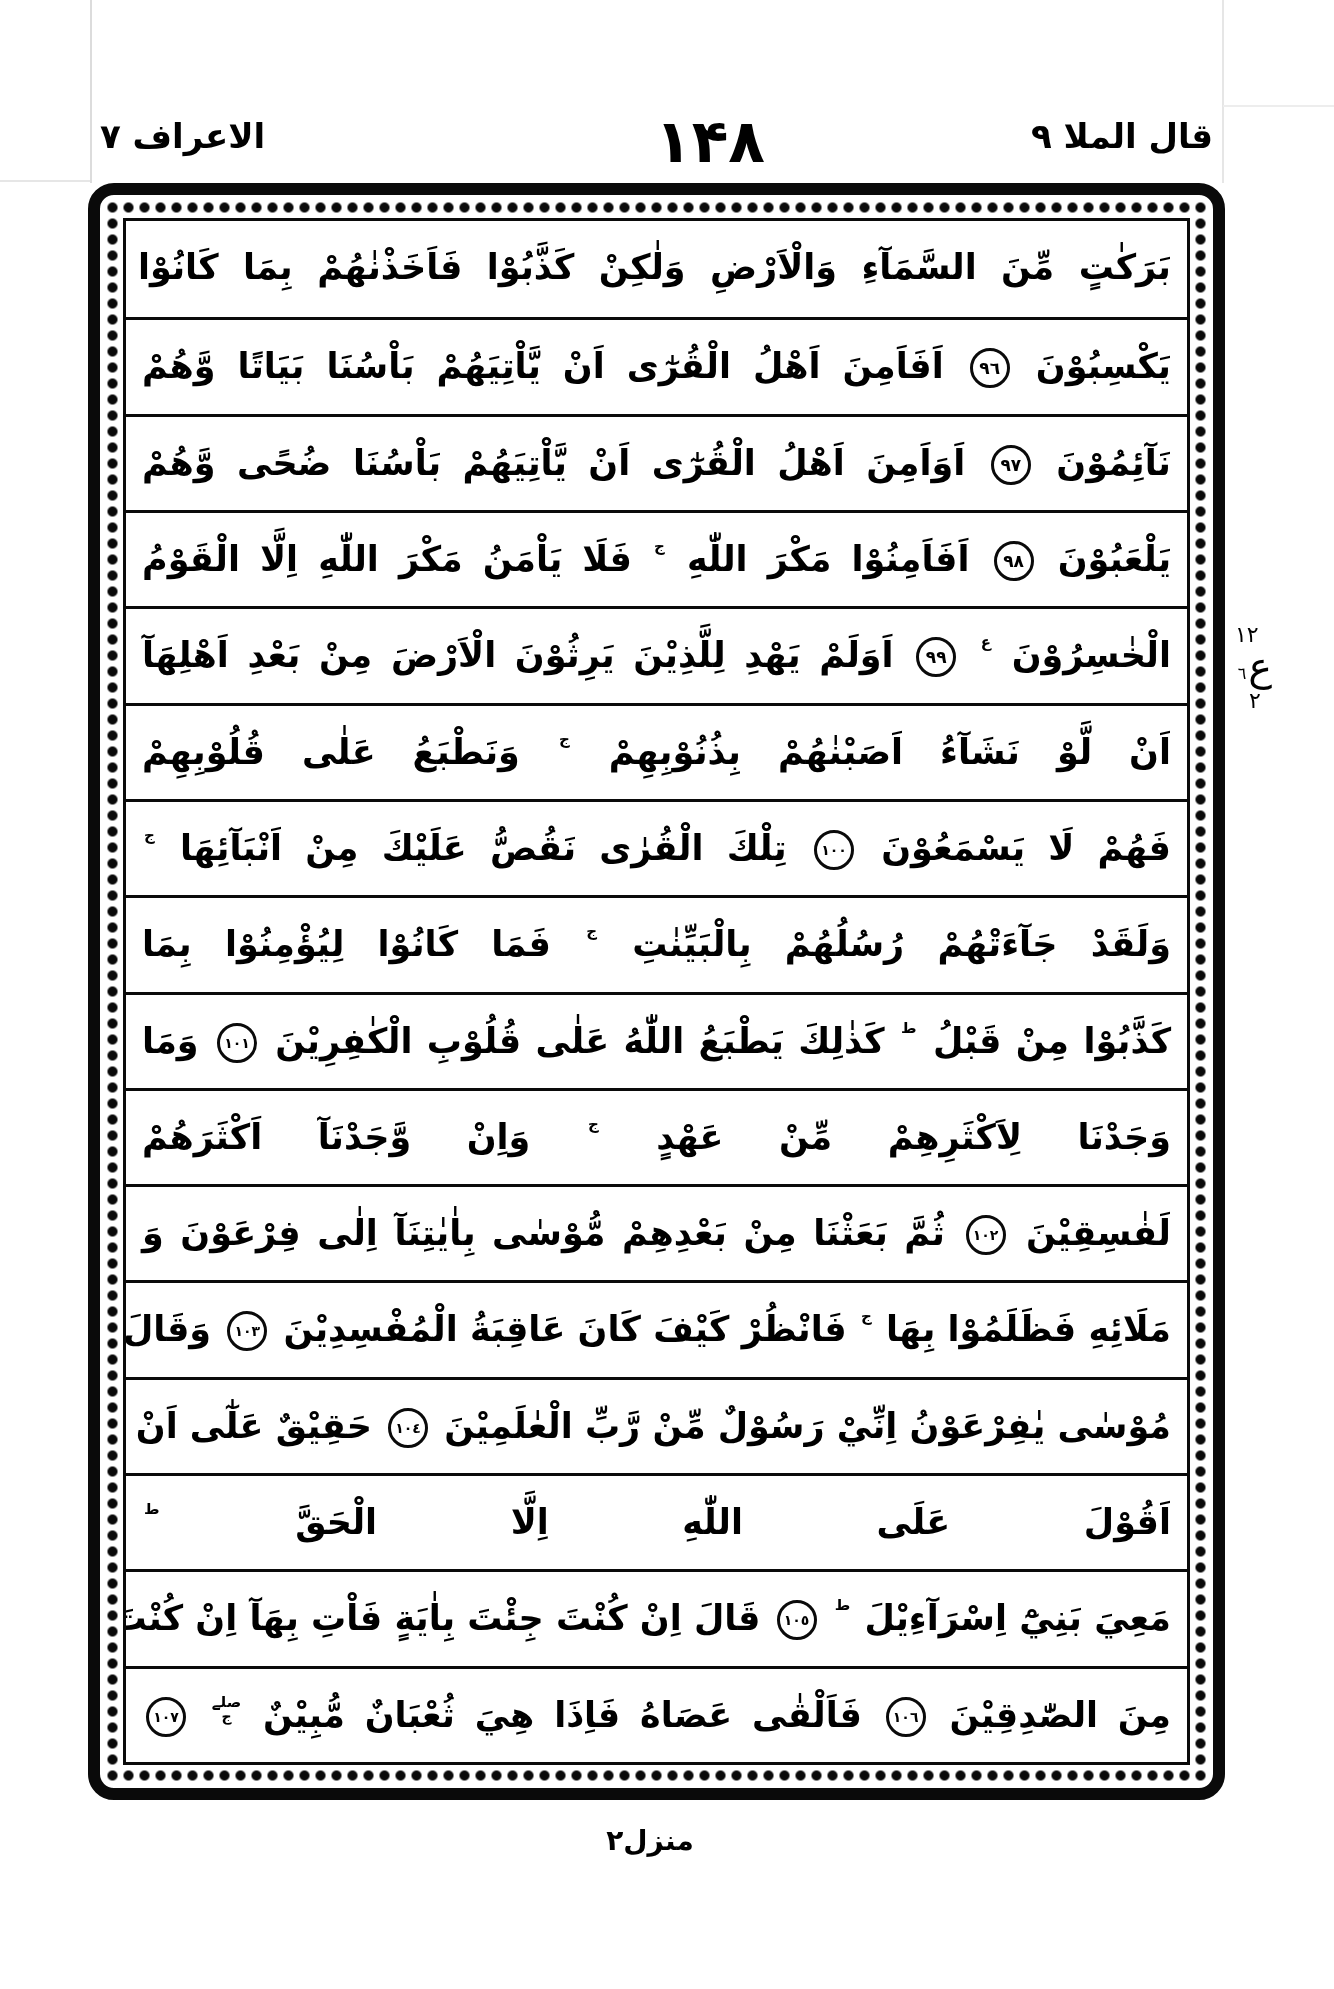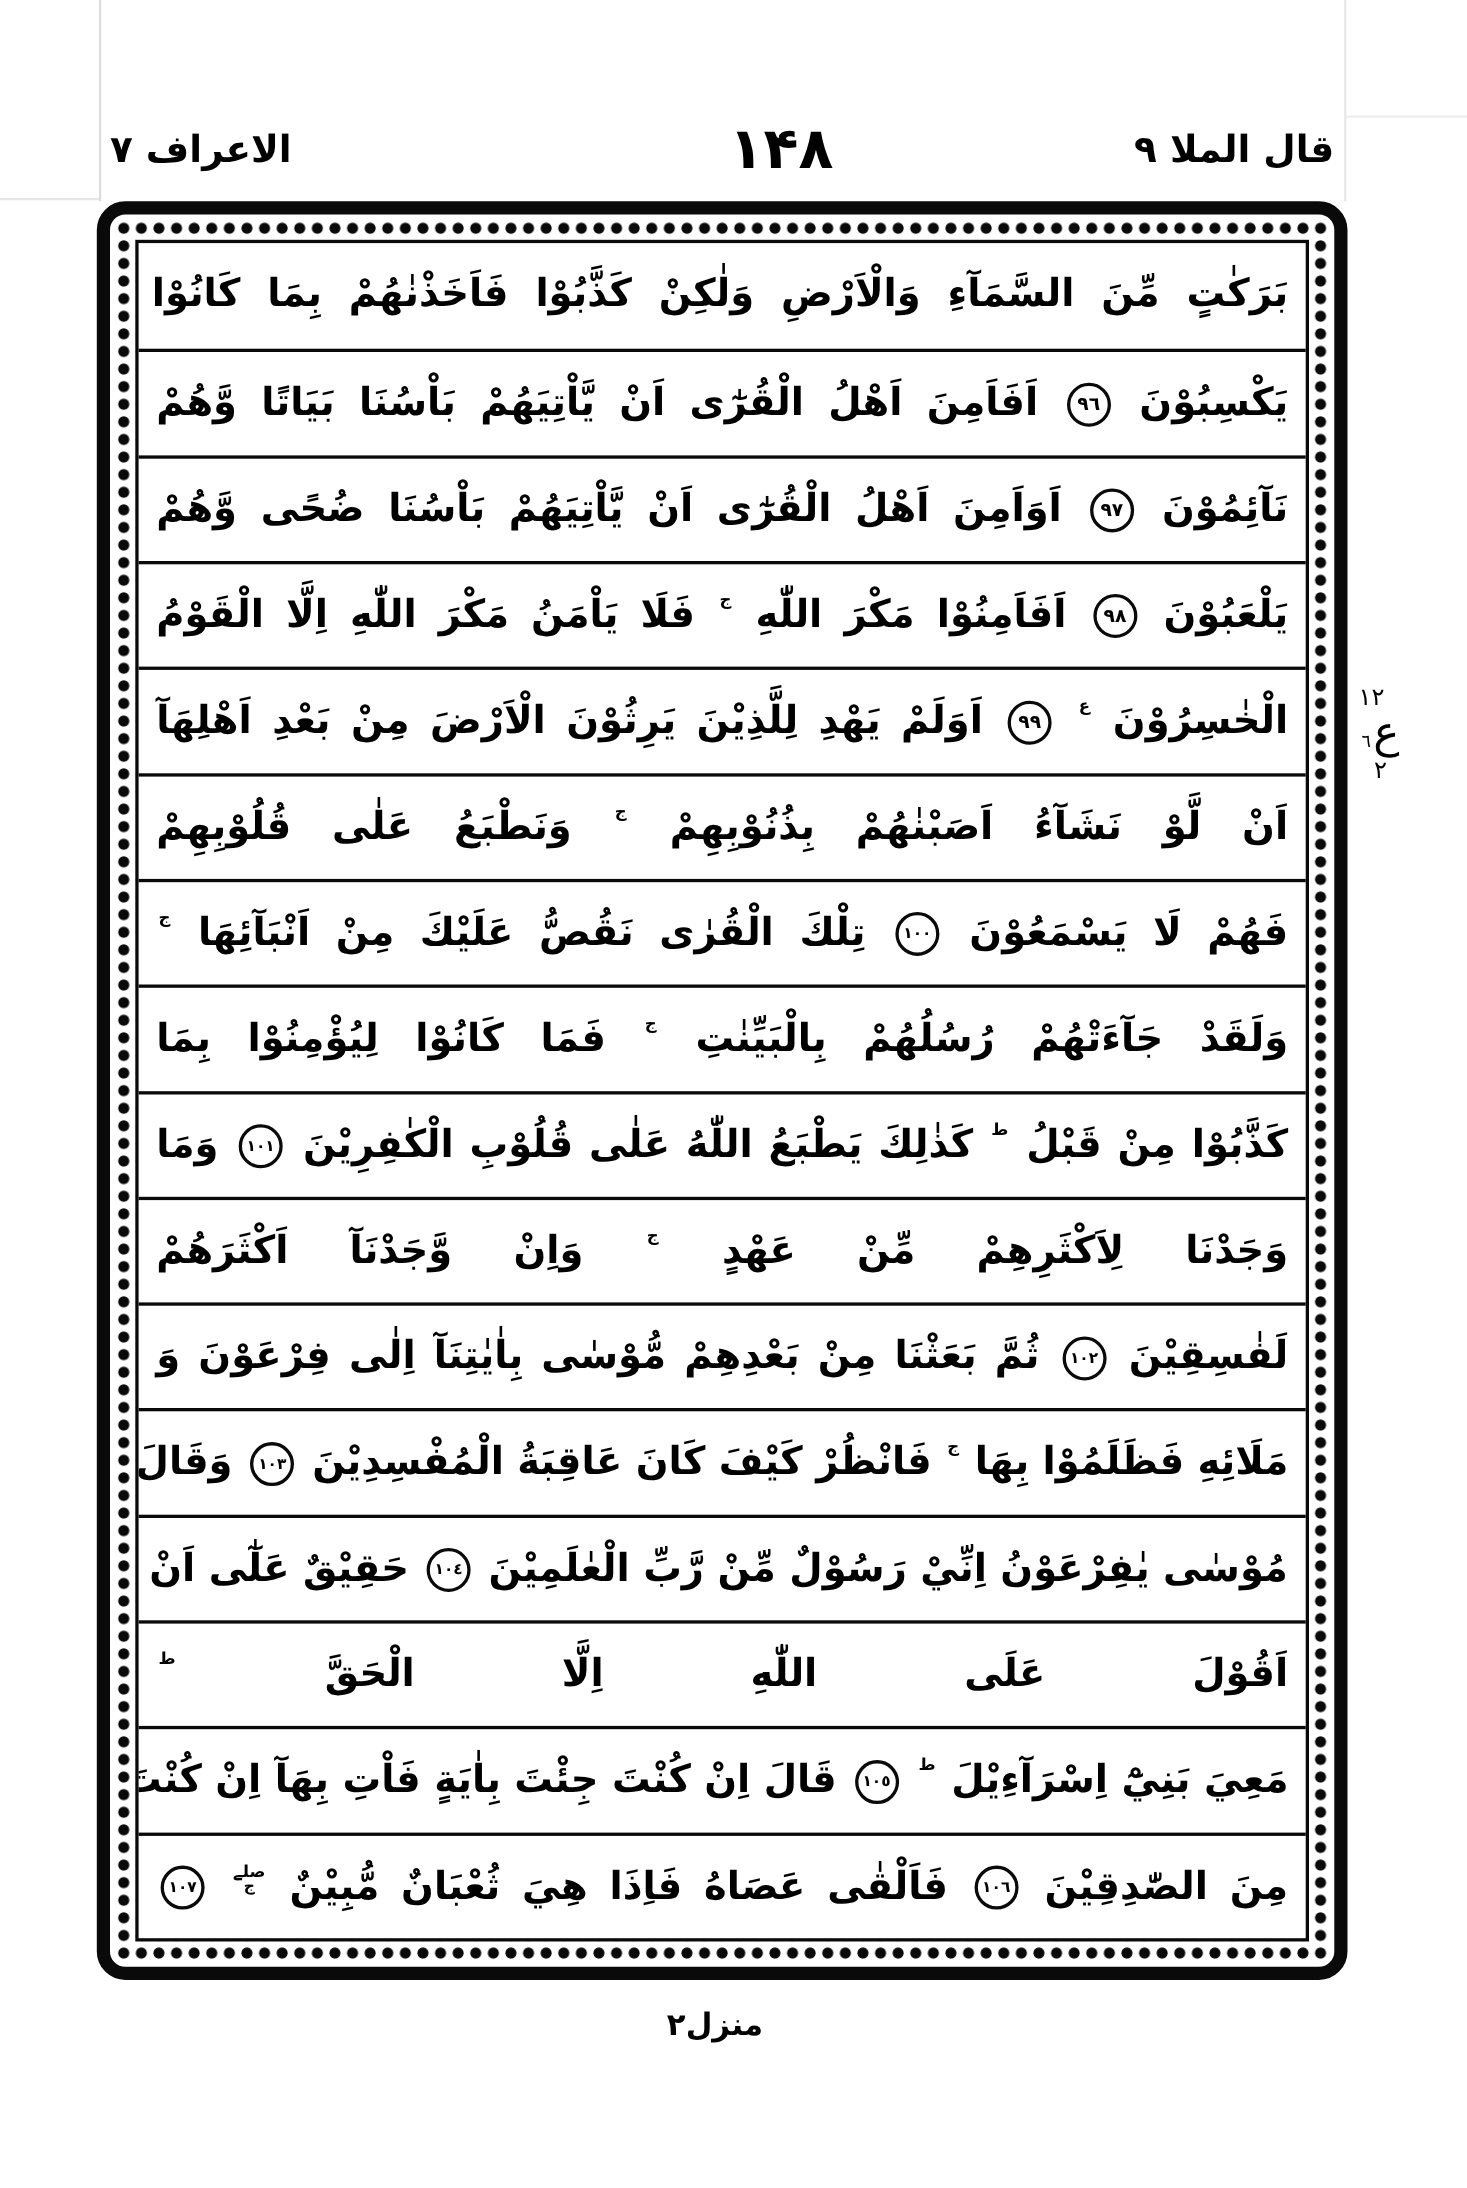--- a/index.html
+++ b/index.html
@@ -10,21 +10,21 @@
   
   .scan-line{position:absolute;background:#dcdcdc;}
   .sl-left-v{left:90px;top:0;width:2px;height:183px;}
   .sl-left-h{left:0;top:180px;width:90px;height:2px;background:#e6e6e6;}
   .sl-right-v{left:1222px;top:0;width:2px;height:183px;background:#e6e6e6;}
   .sl-right-h{left:1223px;top:105px;width:111px;height:2px;background:#ededed;}
 
   
   .hdr{position:absolute;font-weight:bold;white-space:nowrap;direction:rtl;}
   .hdr-surah{top:116px;left:100px;font-size:34px;}
-  .hdr-page{top:106px;left:600px;width:220px;text-align:center;font-size:52px;}
+  .hdr-page{top:106px;left:600px;width:220px;text-align:center;font-size:60px;}
   .hdr-juz{top:116px;right:121px;font-size:34px;}
 
   
   .frame{
     position:absolute;left:88px;top:183px;width:1137px;height:1617px;
     box-sizing:border-box;border:12px solid #0a0a0a;border-radius:26px;
     padding:4px;background:#fff;
   }
   .deco{
     width:100%;height:100%;box-sizing:border-box;padding:19px;

